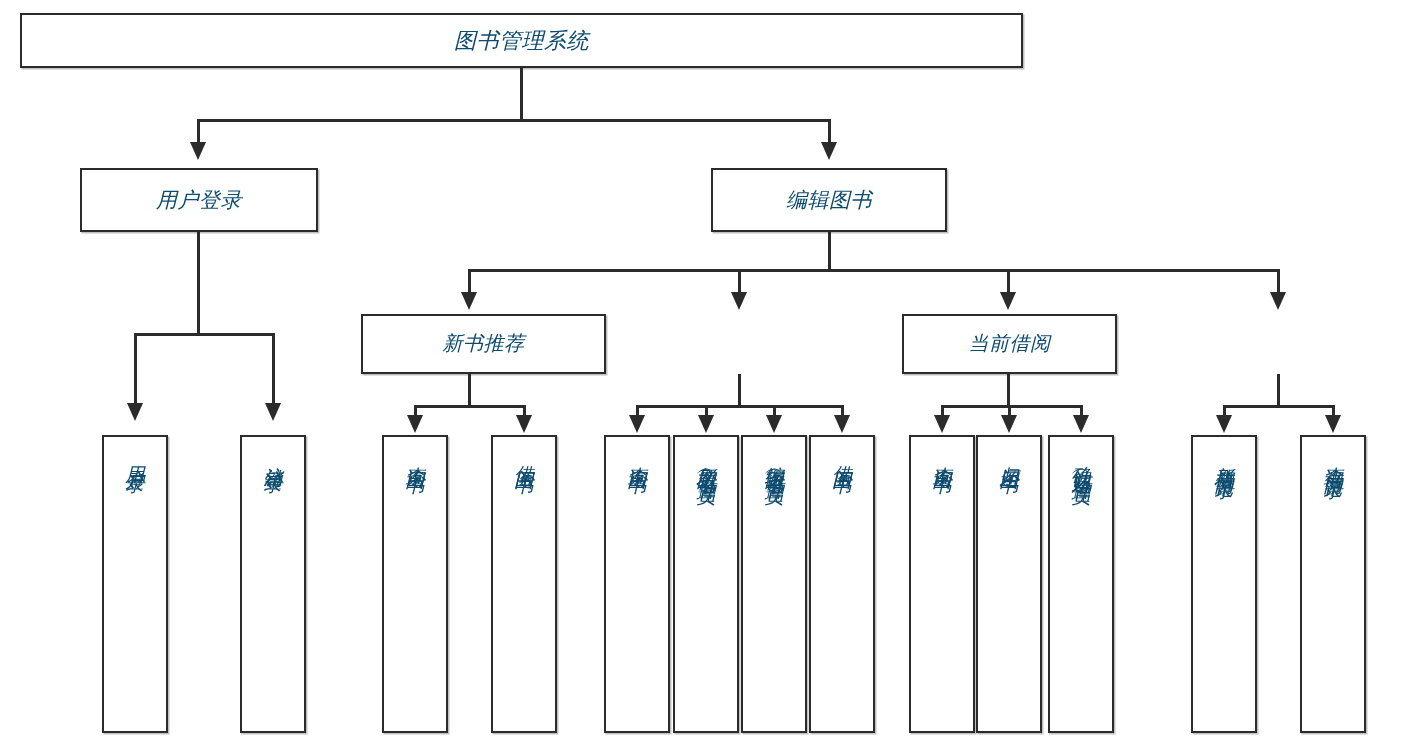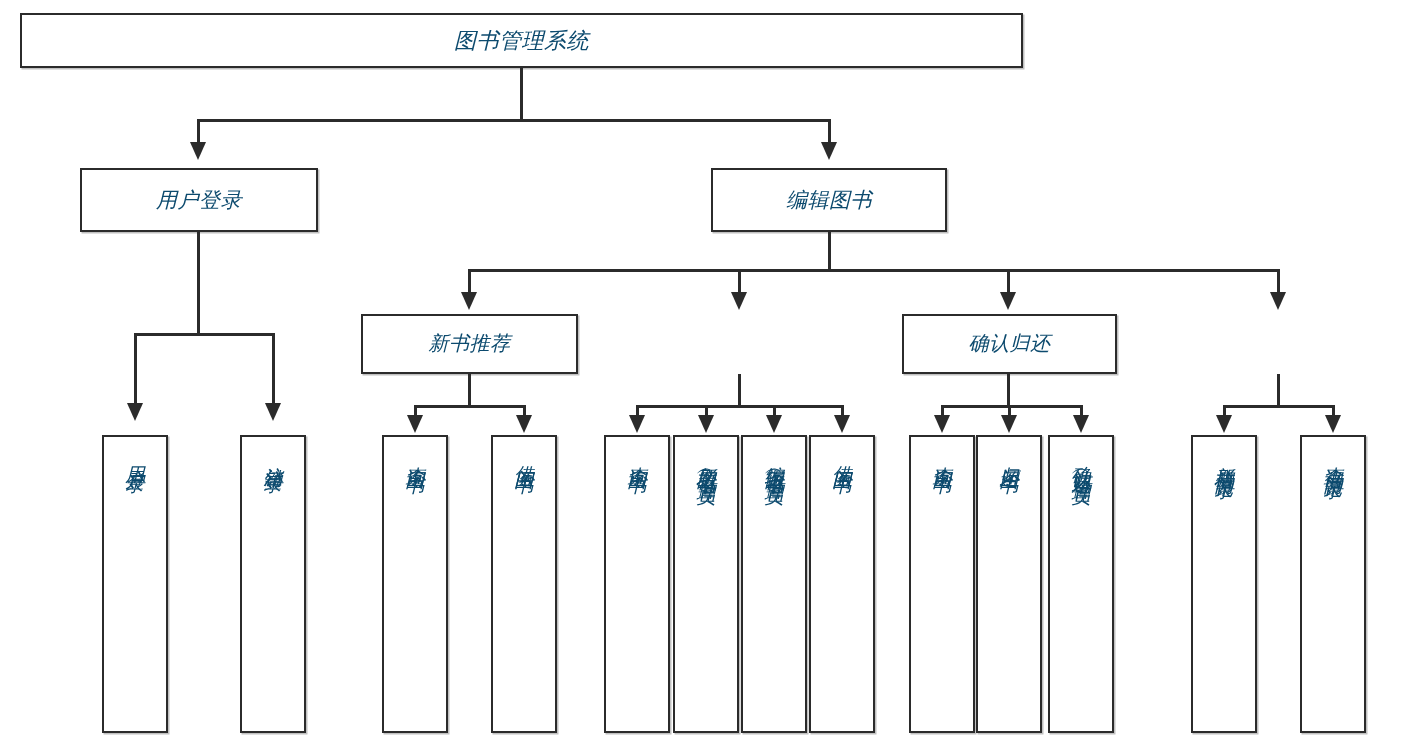--- a/index.html
+++ b/index.html
@@ -119,25 +119,25 @@
 
   <div class="vline" style="left:468px; top:269px; width:3px; height:25px;"></div>
   <div class="arrow" style="left:461px; top:292px;"></div>
   <div class="vline" style="left:738px; top:269px; width:3px; height:25px;"></div>
   <div class="arrow" style="left:731px; top:292px;"></div>
   <div class="vline" style="left:1007px; top:269px; width:3px; height:25px;"></div>
   <div class="arrow" style="left:1000px; top:292px;"></div>
   <div class="vline" style="left:1277px; top:269px; width:3px; height:25px;"></div>
   <div class="arrow" style="left:1270px; top:292px;"></div>
 
-  <div class="node level3" style="left:361px; top:314px; width:217px; height:60px;">
+  <div class="node level3" style="left:361px; top:314px; width:245px; height:60px;">
     <span class="label">新书推荐</span>
   </div>
   <div class="node level3" style="left:902px; top:314px; width:215px; height:60px;">
-    <span class="label">确认归还</span>
+    <span class="label">当前借阅</span>
   </div>
 
   <div class="vline" style="left:468px; top:374px; width:3px; height:33px;"></div>
   <div class="hline" style="left:414px; top:405px; width:112px; height:3px;"></div>
   <div class="vline" style="left:414px; top:405px; width:3px; height:12px;"></div>
   <div class="arrow" style="left:407px; top:415px;"></div>
   <div class="vline" style="left:523px; top:405px; width:3px; height:12px;"></div>
   <div class="arrow" style="left:516px; top:415px;"></div>
 
   <div class="vline" style="left:738px; top:374px; width:3px; height:33px;"></div>

